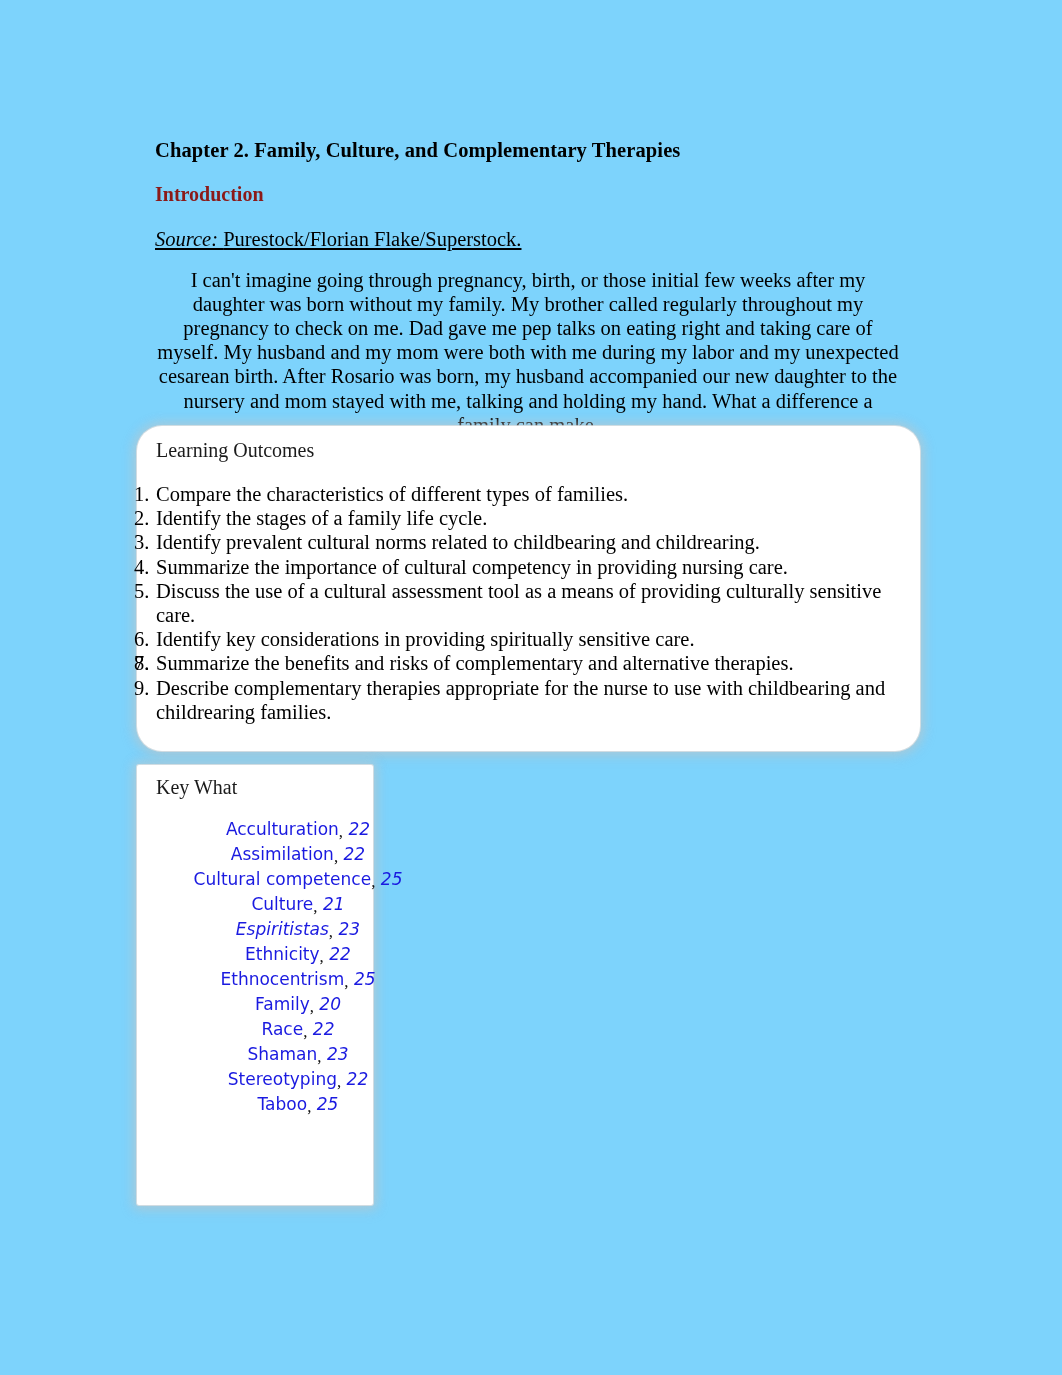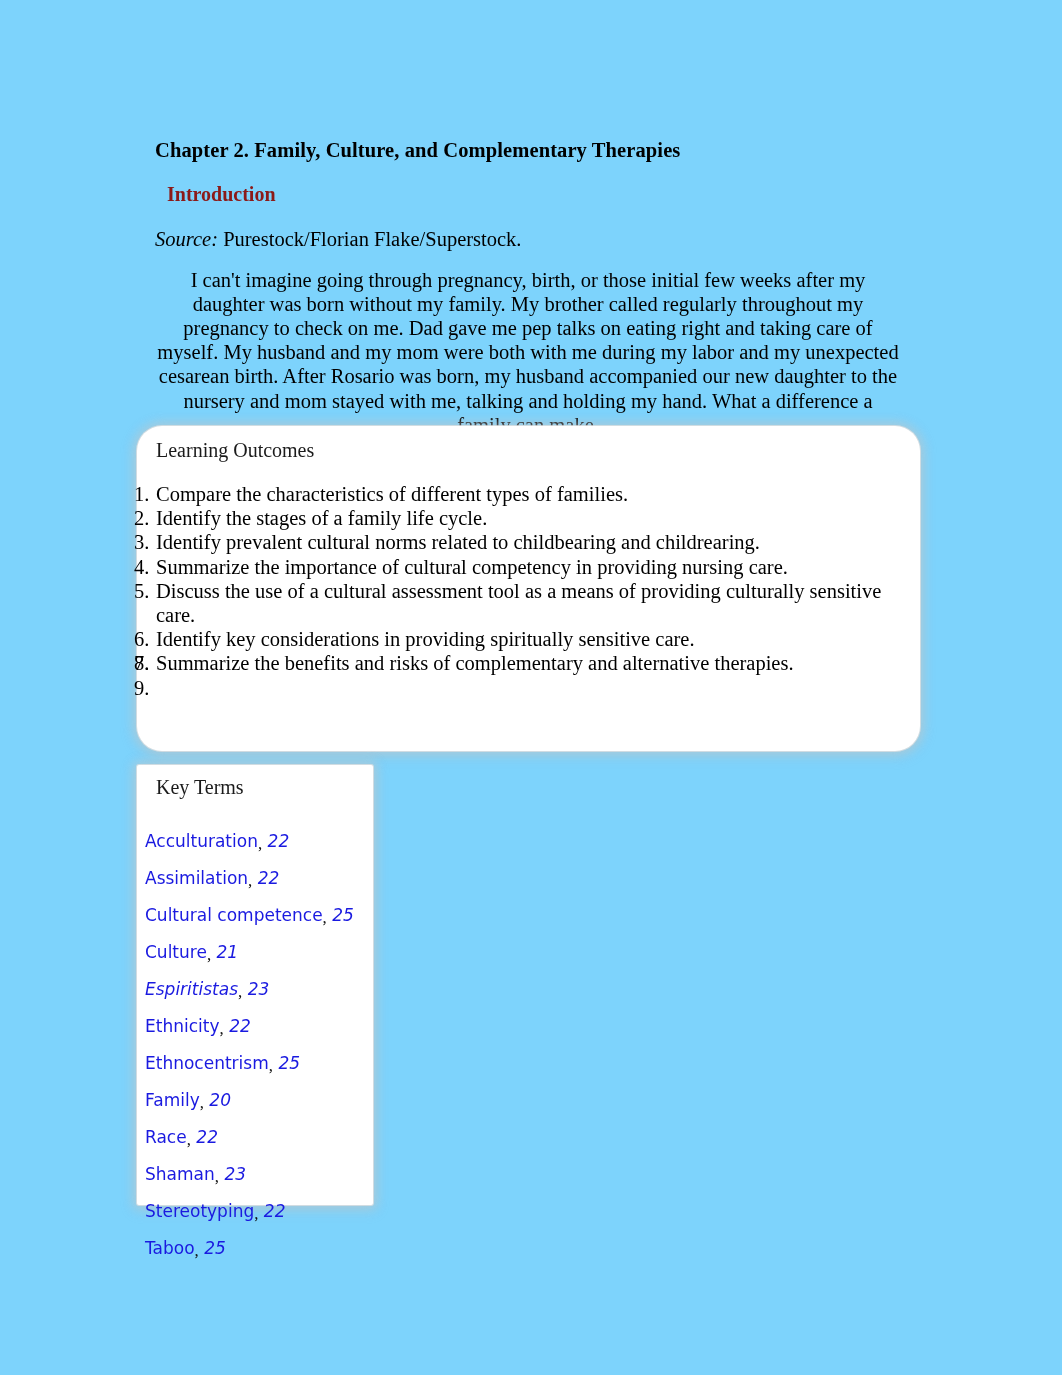--- a/index.html
+++ b/index.html
@@ -38,29 +38,29 @@
   }
 
   .section-heading {
     position: absolute;
     left: 155px;
     top: 166px;
     font-size: 20px;
     font-weight: bold;
     color: #8B1A18;
     line-height: 1.18;
-    margin-left: 12px;
   }
 
   .source-line {
     position: absolute;
     left: 155px;
     top: 206px;
     font-size: 20.5px;
     line-height: 1.2;
+    text-decoration: underline;
   }
   .source-line .src-label {
     font-style: italic;
   }
 
   .intro-paragraph {
     position: absolute;
     left: 155px;
     top: 247px;
     width: 746px;
@@ -137,23 +137,24 @@
     width: 330px;
     font-family: "DejaVu Sans", "Liberation Sans", sans-serif;
     font-size: 17px;
     line-height: 24px;
     list-style: none;
     margin: 0;
     padding: 0;
     color: #1A1AE0;
   }
   .keyterms-list li {
-    margin: 12px;
+    margin: 0;
     padding: 0;
     white-space: nowrap;
+    text-align: center;
   }
   .keyterms-list li.wrapped {
     white-space: normal;
     width: 150px;
     padding-left: 26px;
     text-indent: -26px;
     line-height: 23px;
   }
   .kt-term { color: #1A1AE0; }
   .kt-term.italic { font-style: italic; }
@@ -191,25 +192,25 @@
 
   <ol class="outcomes-list" id="outcomes-list">
       <li><span class="num">1.</span><span>Compare the characteristics of different types of families.</span></li>
       <li><span class="num">2.</span><span>Identify the stages of a family life cycle.</span></li>
       <li><span class="num">3.</span><span>Identify prevalent cultural norms related to childbearing and childrearing.</span></li>
       <li><span class="num">4.</span><span>Summarize the importance of cultural competency in providing nursing care.</span></li>
       <li><span class="num">5.</span><span>Discuss the use of a cultural assessment tool as a means of providing culturally sensitive care.</span></li>
       <li><span class="num">6.</span><span>Identify key considerations in providing spiritually sensitive care.</span></li>
       <li><span class="num">7.</span></li>
       <li><span class="num">8.</span><span>Summarize the benefits and risks of complementary and alternative therapies.</span></li>
-      <li><span class="num">9.</span></li>
+      <li><span class="num">9.</span><span>Describe complementary therapies appropriate for the nurse to use with childbearing and childrearing families.</span></li>
     </ol>
 
   <div class="soft-box box-keyterms">
-    <div class="box-title keyterms-title">Key Terms</div>
+    <div class="box-title keyterms-title">Key What</div>
   </div>
 
   <ul class="keyterms-list" id="keyterms-list">
       <li><span class="kt-term">Acculturation</span><span class="kt-comma">,</span> <span class="kt-page">22</span></li>
       <li><span class="kt-term">Assimilation</span><span class="kt-comma">,</span> <span class="kt-page">22</span></li>
       <li><span class="kt-term">Cultural competence</span><span class="kt-comma">,</span> <span class="kt-page">25</span></li>
       <li><span class="kt-term">Culture</span><span class="kt-comma">,</span> <span class="kt-page">21</span></li>
       <li><span class="kt-term italic">Espiritistas</span><span class="kt-comma">,</span> <span class="kt-page">23</span></li>
       <li><span class="kt-term">Ethnicity</span><span class="kt-comma">,</span> <span class="kt-page">22</span></li>
       <li><span class="kt-term">Ethnocentrism</span><span class="kt-comma">,</span> <span class="kt-page">25</span></li>

